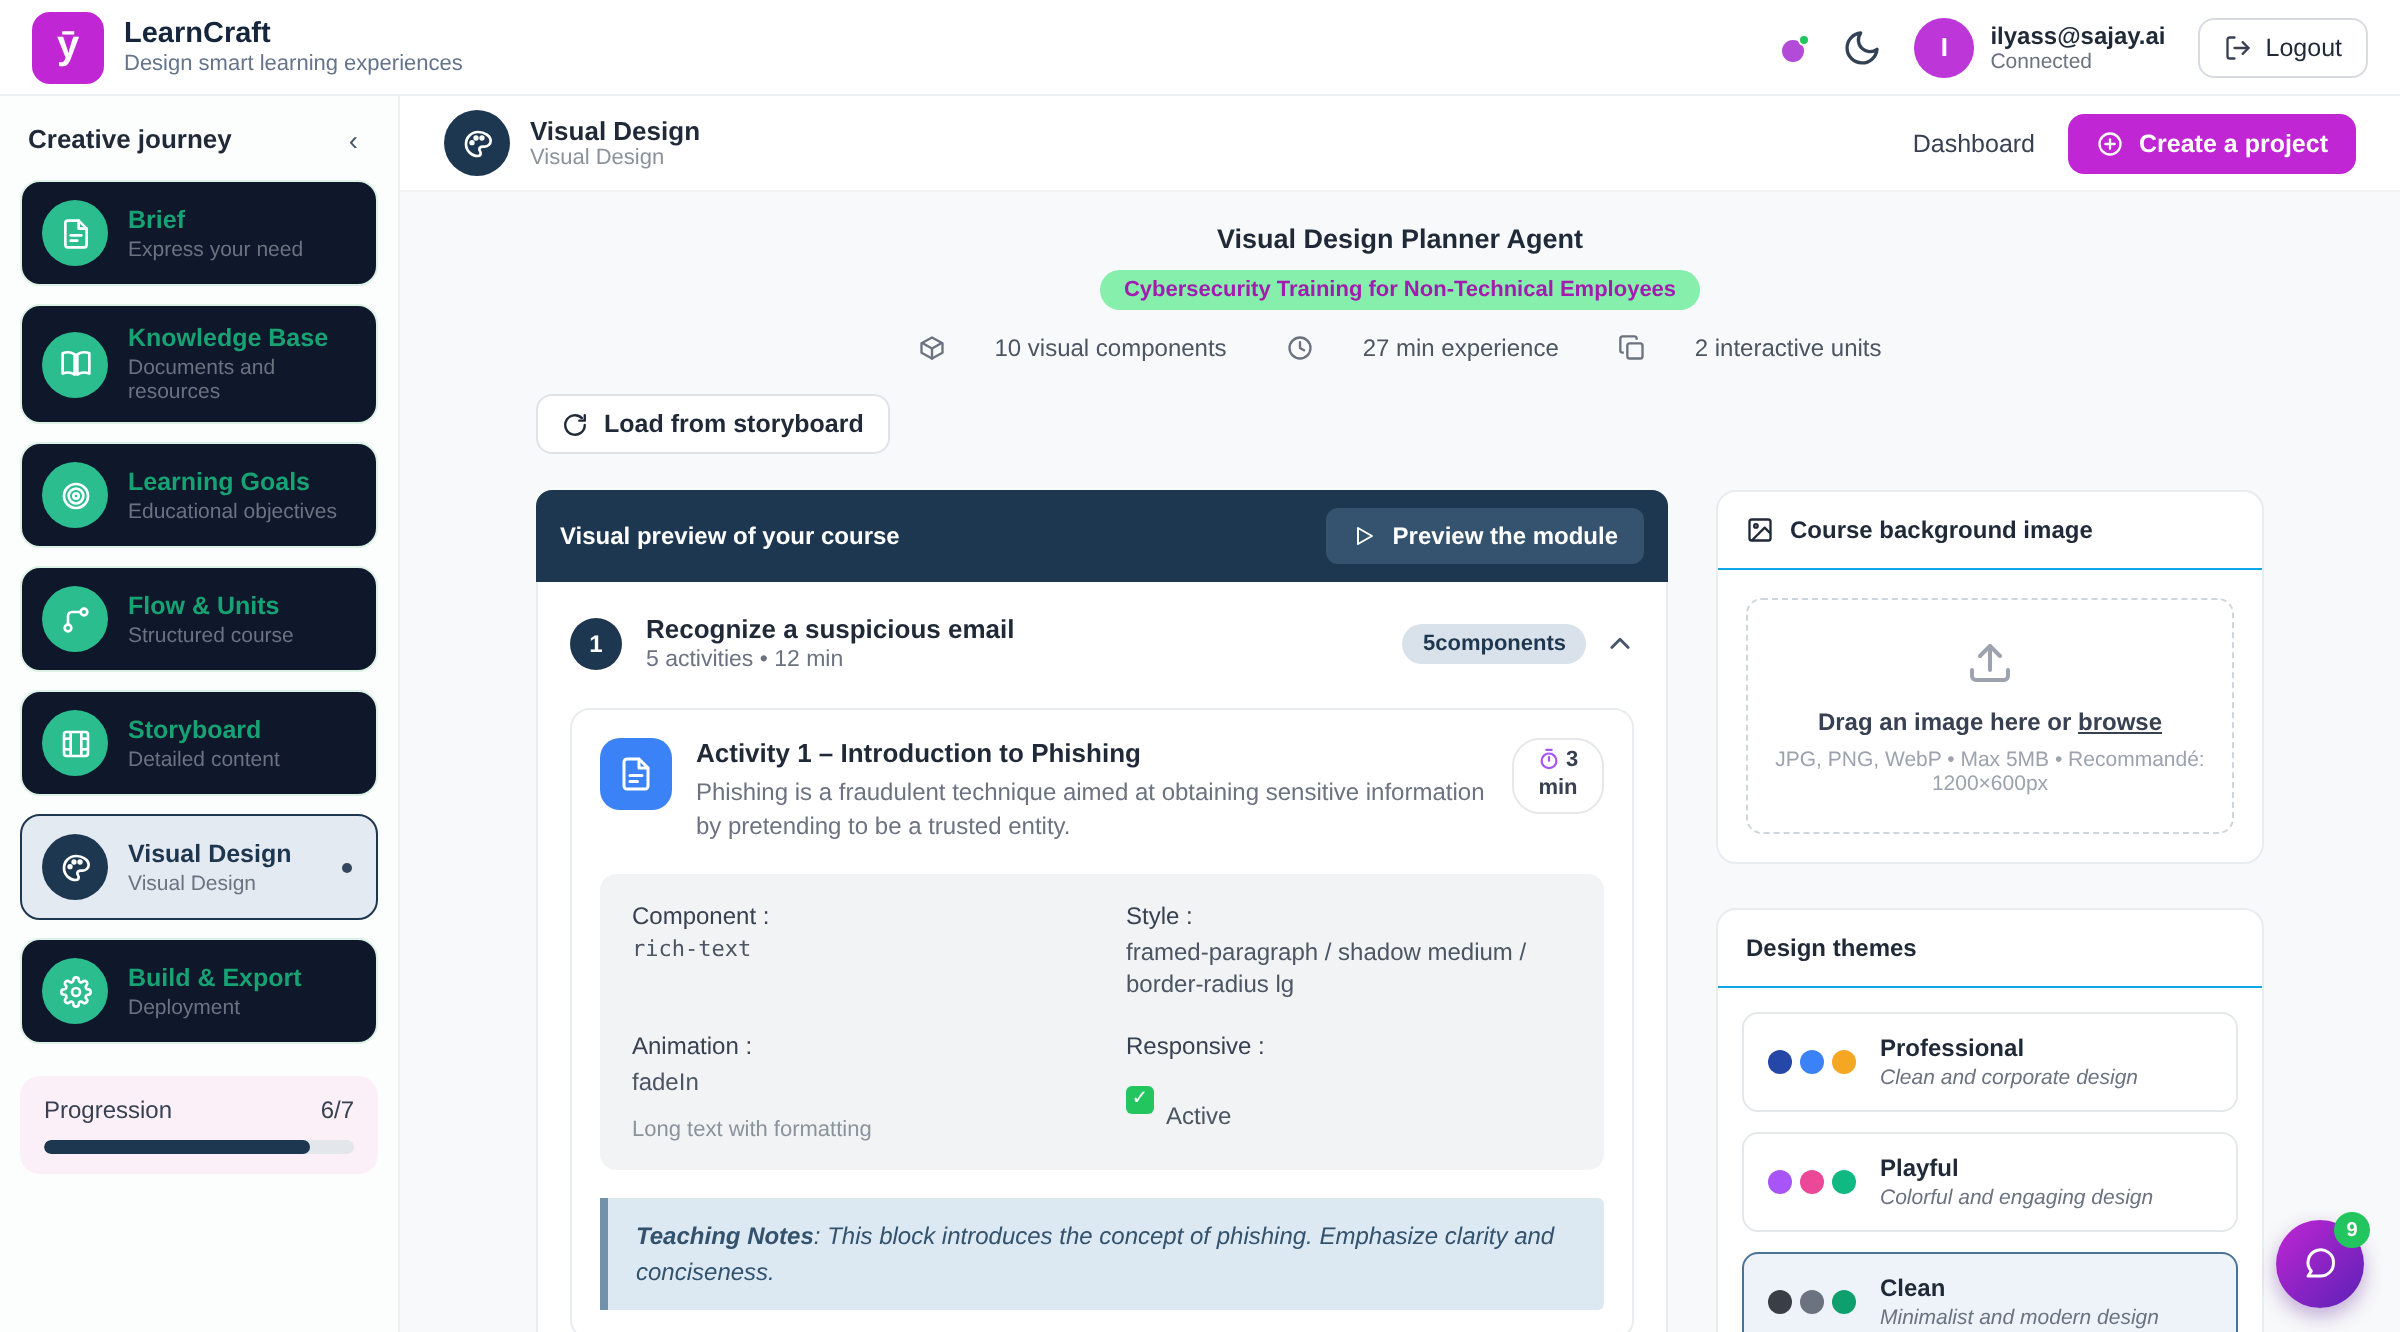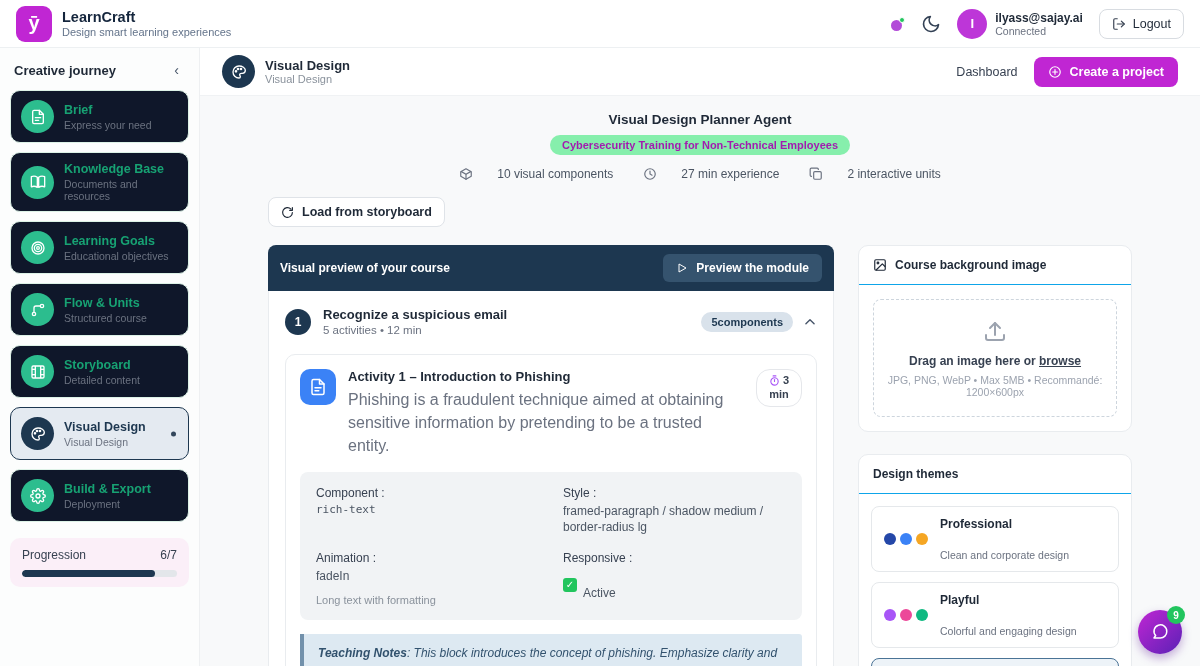--- a/index.html
+++ b/index.html
@@ -21,21 +21,21 @@
   .avatar { width:30px; height:30px; border-radius:50%; background:#bd36d8; color:#fff; font-size:13px; font-weight:bold; display:flex; align-items:center; justify-content:center; }
   .user-email { font-size:12px; font-weight:bold; color:#1f2937; }
   .user-status { font-size:10.5px; color:#6b7280; }
   .logout-btn { display:flex; align-items:center; gap:7px; border:1px solid #d8dce1; background:#fff; border-radius:8px; padding:7px 12px; font-size:12.5px; color:#1f2937; cursor:pointer; font-family:inherit; }
 
   
   .layout { display:flex; height:618px; }
 
   
   .sidebar { width:200px; background:#fcfdfd; border-right:1px solid #eef0f2; padding:12px 10px; flex-shrink:0; }
-  .sidebar-head { display:flex; align-items:center; justify-content:space-between; padding:2px 4px 12px; }
+  .sidebar-head { display:flex; align-items:flex-start; justify-content:space-between; padding:2px 4px 12px; }
   .sidebar-title { font-size:13px; font-weight:bold; color:#1f2937; }
   .collapse-btn { font-size:14px; color:#475569; cursor:pointer; padding:0 6px; }
   .nav-item { display:flex; align-items:center; gap:10px; background:#0f172a; border:1px solid #ddf2e7; border-radius:10px; padding:9px 10px; margin-bottom:9px; cursor:pointer; position:relative; }
   .nav-icon { width:33px; height:33px; border-radius:50%; background:#2cbd8e; display:flex; align-items:center; justify-content:center; flex-shrink:0; }
   .nav-label { font-size:12.5px; font-weight:bold; color:#17a273; line-height:1.2; }
   .nav-sub { font-size:10.5px; color:#6b7280; margin-top:1px; }
   .nav-item.active { background:#e4eaf1; border:1.5px solid #1d3750; }
   .nav-item.active .nav-icon { background:#1d3750; }
   .nav-item.active .nav-label { color:#1d3750; }
   .active-dot { position:absolute; right:12px; top:50%; transform:translateY(-50%); width:5px; height:5px; border-radius:50%; background:#33475c; }
@@ -74,21 +74,21 @@
   .section-title { font-size:13px; font-weight:bold; color:#1f2937; }
   .section-meta { font-size:11.5px; color:#6b7280; margin-top:2px; }
   .section-right { margin-left:auto; display:flex; align-items:center; gap:10px; }
   .components-badge { background:#d9e2eb; color:#1d3750; font-size:11px; font-weight:bold; padding:4px 10px; border-radius:999px; }
 
   .activity-card { border:1px solid #e9ecef; border-radius:10px; padding:14px; margin-top:18px; background:#fff; }
   .activity-head { display:flex; gap:12px; }
   .activity-icon { width:36px; height:36px; border-radius:10px; display:flex; align-items:center; justify-content:center; flex-shrink:0; }
   .activity-icon.blue { background:#3b82f6; }
   .activity-title { font-size:13px; font-weight:bold; color:#1f2937; }
-  .activity-desc { font-size:16px; color:#6b7280; line-height:1.45; margin-top:4px; max-width:400px; }
+  .activity-desc { font-size:12px; color:#6b7280; line-height:1.45; margin-top:4px; max-width:400px; }
   .time-pill { margin-left:auto; flex-shrink:0; border:1px solid #e5e7eb; border-radius:14px; padding:4px 8px; width:46px; text-align:center; font-size:11px; font-weight:bold; color:#374151; line-height:1.25; align-self:flex-start; }
   .time-pill svg { display:inline; vertical-align:-2px; }
 
   .details-box { background:#f1f3f5; border-radius:8px; padding:14px 16px; margin-top:14px; display:grid; grid-template-columns:1fr 1fr; gap:16px 24px; font-size:12px; }
   .detail-label { color:#374151; }
   .detail-value { color:#4b5563; margin-top:3px; line-height:1.35; }
   .mono { font-family:"DejaVu Sans Mono","Liberation Mono",monospace; font-size:11px; }
   .details-note { grid-column:1 / -1; font-size:11px; color:#8a929c; margin-top:-4px; }
   .responsive-row { display:flex; align-items:center; gap:6px; margin-top:3px; }
   .check-box { width:14px; height:14px; border-radius:3px; background:#22c55e; color:#fff; font-size:10px; display:flex; align-items:center; justify-content:center; }
@@ -106,21 +106,21 @@
   .browse-link { text-decoration:underline; cursor:pointer; }
   .dropzone-hint { font-size:10.5px; color:#9ca3af; margin-top:6px; }
 
   .themes-list { padding:12px; }
   .theme-option { display:flex; align-items:center; gap:12px; border:1px solid #e5e8eb; border-radius:8px; padding:10px 12px; margin-bottom:10px; cursor:pointer; background:#fff; }
   .theme-option:last-child { margin-bottom:2px; }
   .theme-option.selected { border:1.5px solid #4a7396; background:#edf3f8; }
   .theme-dots { display:flex; gap:4px; flex-shrink:0; }
   .dot { width:12px; height:12px; border-radius:50%; }
   .theme-name { font-size:12px; font-weight:bold; color:#1f2937; }
-  .theme-desc { font-size:10.5px; color:#6b7280; margin-top:18px; }
+  .theme-desc { font-size:10.5px; color:#6b7280; margin-top:2px;font-style:italic; }
 
   
   .chat-fab { position:fixed; right:18px; bottom:12px; width:44px; height:44px; border-radius:50%; background:linear-gradient(135deg,#c026d3 0%,#5b21b6 100%); display:flex; align-items:center; justify-content:center; cursor:pointer; box-shadow:0 4px 10px rgba(90,20,150,.35); }
   .chat-badge { position:absolute; top:-4px; right:-3px; width:18px; height:18px; border-radius:50%; background:#22c55e; color:#fff; font-size:10px; font-weight:bold; display:flex; align-items:center; justify-content:center; }
 </style>
 </head>
 <body>
 
 <header class="app-header">
   <div class="brand">

